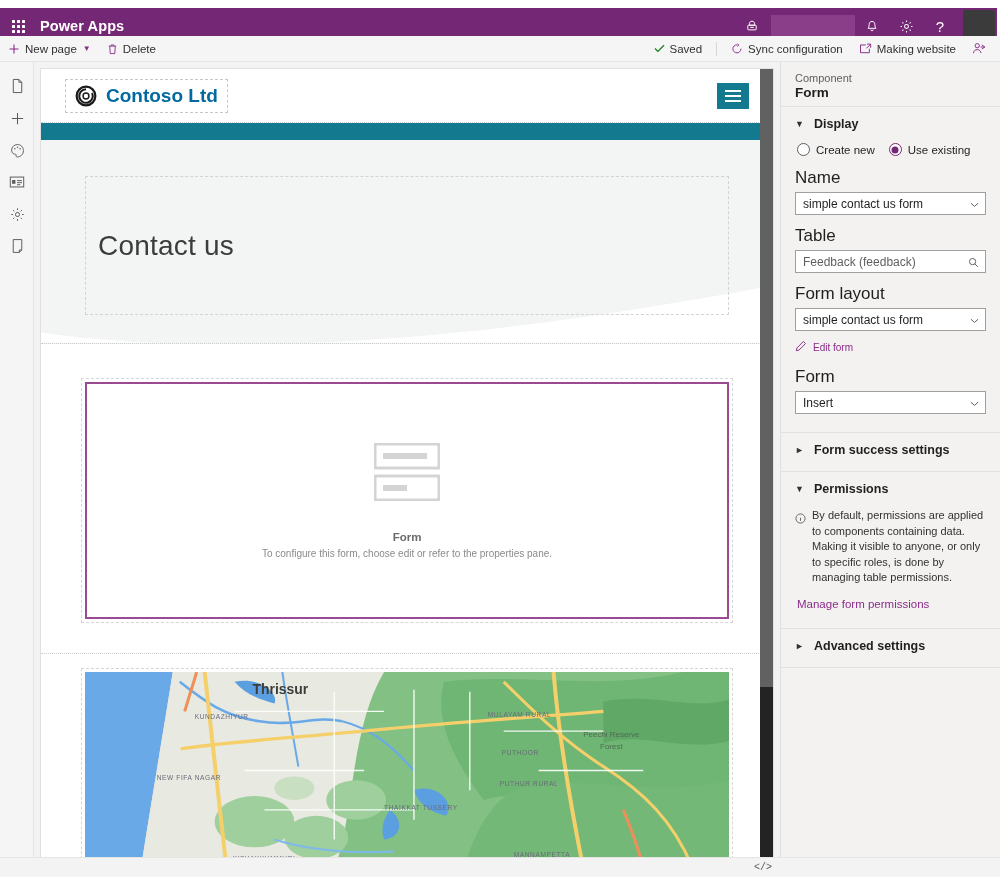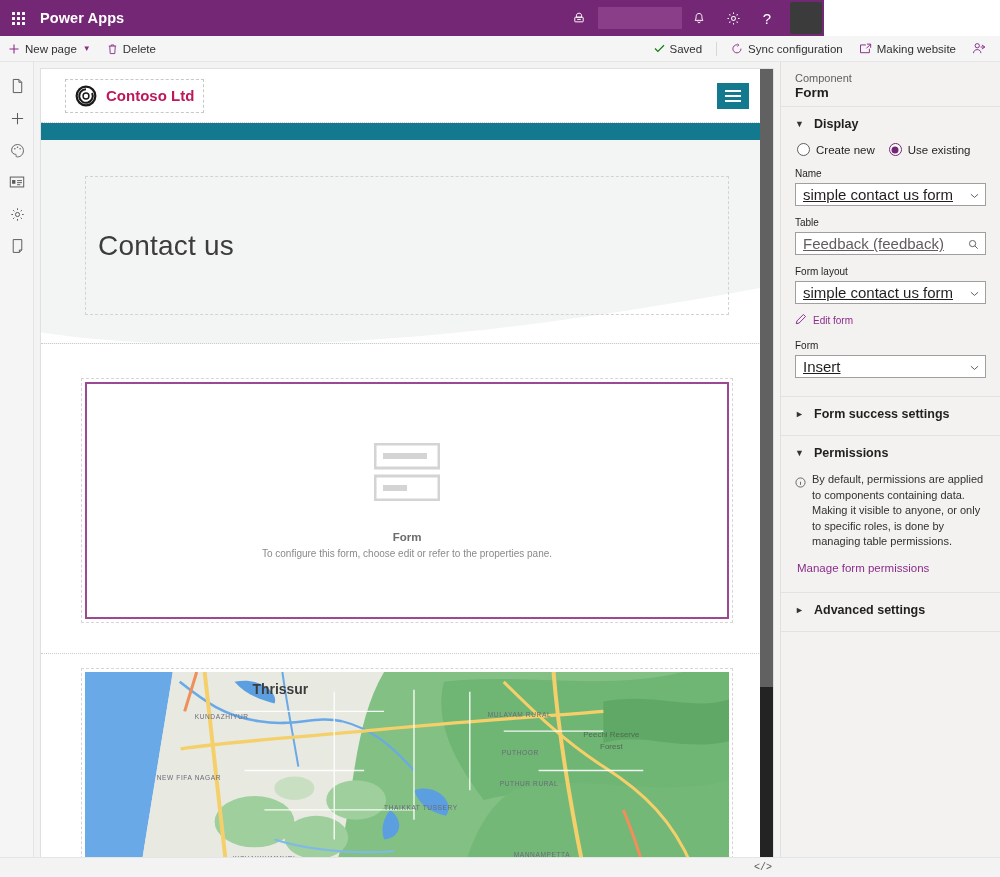--- a/index.html
+++ b/index.html
@@ -6,21 +6,21 @@
   html, body {
     width: 1000px; height: 877px;
     font-family: "Liberation Sans", sans-serif;
     background: #ffffff;
     overflow: hidden;
   }
   body { position: relative; }
 
   
   .suite-bar {
-    position: absolute; top: 0; left: 0; width: 824px; height: 36px;
+    position: absolute; top: 8px; left: 0; width: 997px; height: 36px;
     background: #742774;
     display: flex; align-items: center;
     color: #ffffff;
   }
   .waffle {
     width: 36px; height: 36px;
     display: flex; align-items: center; justify-content: center;
     cursor: pointer;
   }
   .waffle-grid {
@@ -102,21 +102,21 @@
   .site-header {
     position: relative; height: 54px; background: #ffffff;
     display: flex; align-items: center; padding: 0 24px;
     border-bottom: 1px dotted #cfcfcf;
   }
   .brand {
     display: flex; align-items: center; gap: 9px;
     padding: 5px 9px; border: 1px dashed #c8c8c8;
   }
   .brand-mark { width: 22px; height: 22px; }
-  .brand-name { font-size: 15px; font-weight: bold; color: #be185d; }
+  .brand-name { font-size: 19px; font-weight: bold; color: #0369a1; }
   .header-spacer { flex: 1 1 auto; }
   .hamburger {
     width: 32px; height: 26px; background: #12798f;
     display: flex; flex-direction: column; align-items: center; justify-content: center;
     gap: 3px; cursor: pointer;
   }
   .hamburger i { display: block; width: 16px; height: 2px; background: #ffffff; }
   .nav-strip { height: 17px; background: #12798f; }
 
   
@@ -180,27 +180,27 @@
     border: 1px solid #605e5c; background: #ffffff;
     display: inline-block; position: relative;
   }
   .radio-dot.on { border-color: #742774; border-width: 1px; }
   .radio-dot.on::after {
     content: ""; position: absolute; left: 50%; top: 50%;
     width: 7px; height: 7px; border-radius: 50%;
     background: #742774; transform: translate(-50%, -50%);
   }
   .radio-label { font-size: 11.5px; color: #201f1e; }
-  .field-label { font-size: 10px; color: #201f1e; margin-bottom: 4px; }
+  .field-label { font-size: 17px; color: #201f1e; margin-bottom: 4px; }
   .field-box {
     position: relative; height: 23px; background: #ffffff;
     border: 1px solid #a19f9d; display: flex; align-items: center;
     padding: 0 22px 0 7px; margin-bottom: 11px; cursor: pointer;
   }
-  .field-text { font-size: 15px; color: #201f1e; white-space: nowrap; overflow: hidden; text-decoration: underline; }
+  .field-text { font-size: 12px; color: #201f1e; white-space: nowrap; overflow: hidden; }
   .field-text.muted { color: #605e5c; }
   .field-icon {
     position: absolute; right: 6px; top: 0; height: 23px;
     display: flex; align-items: center; color: #605e5c; font-size: 9px;
   }
   .link-row { display: flex; align-items: center; gap: 6px; margin: -4px 0 11px 0; cursor: pointer; }
   .link-text { font-size: 10px; color: #8a2d8a; }
   .info-block { display: flex; gap: 6px; padding: 2px 0 0 0; }
   .info-text { font-size: 11px; color: #323130; line-height: 1.42; }
   .plain-link { font-size: 11.5px; color: #8a2d8a; display: inline-block; margin: 12px 0 0 2px; cursor: pointer; }

